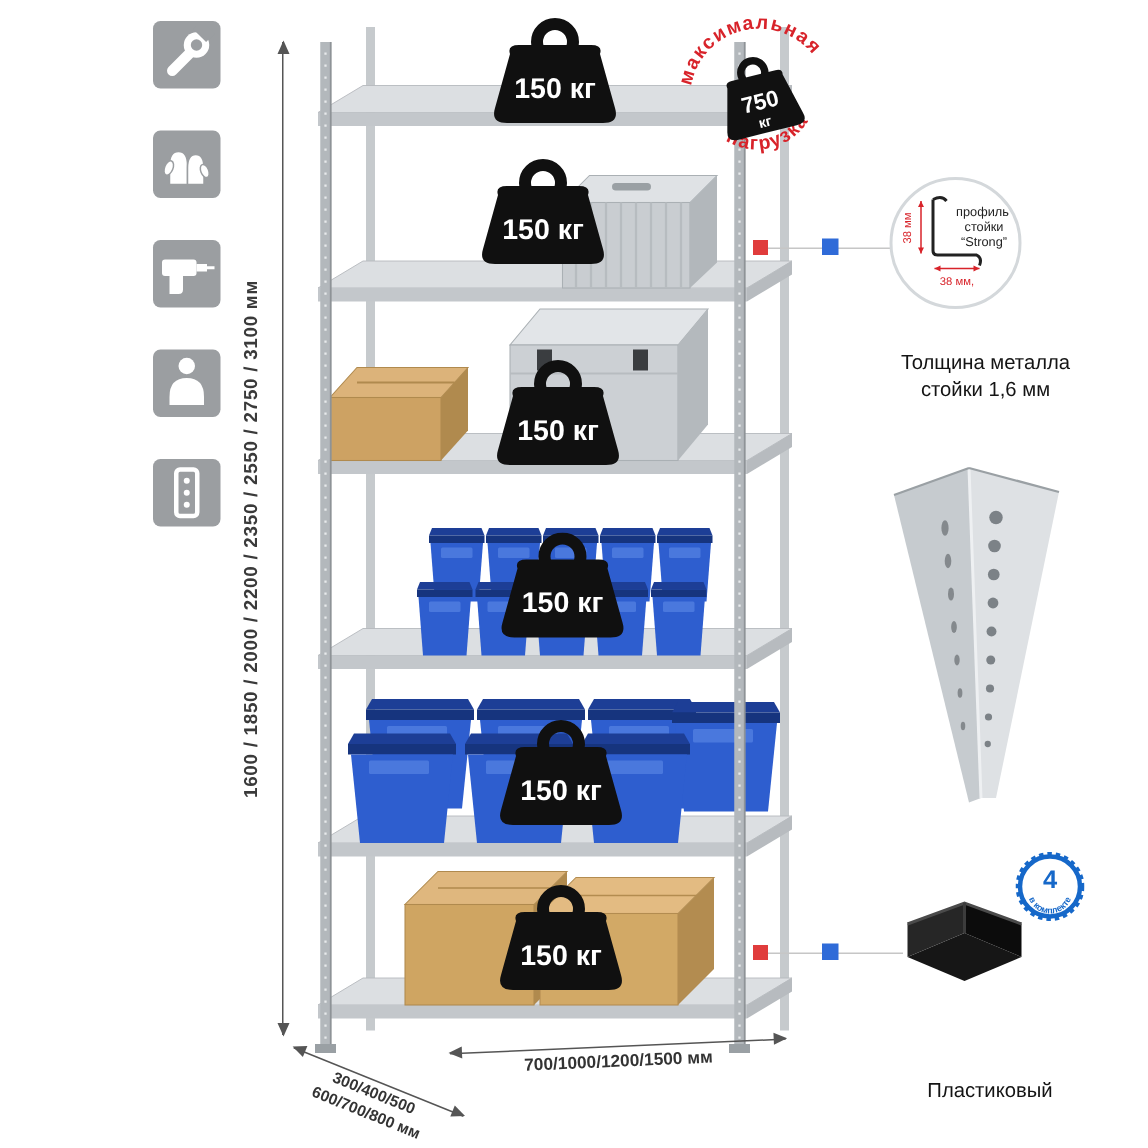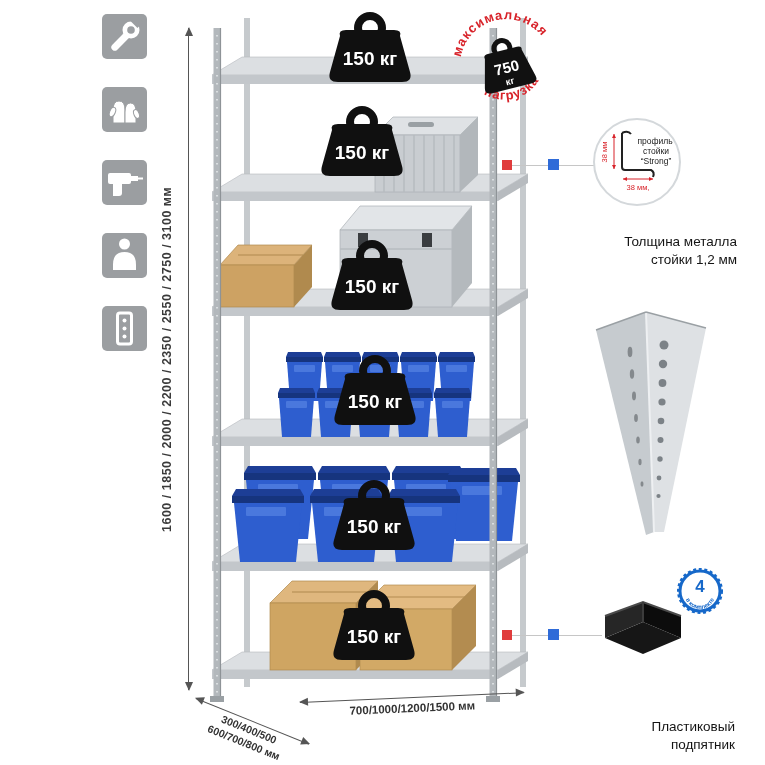--- a/index.html
+++ b/index.html
@@ -36,21 +36,21 @@
 
   .weight{position:absolute;width:112px;height:76px;}
 
   .marker{position:absolute;}
   .marker-line{position:absolute;height:0;border-top:1.5px solid #c6c6c6;}
   .sq-red{width:10px;height:10px;background:#e03c3c;}
   .sq-blue{width:11px;height:11px;background:#2f6bd8;}
 
   .profile-circle{position:absolute;left:593px;top:118px;width:88px;height:88px;
     border:2px solid #d4d8db;border-radius:50%;background:#fff;box-sizing:border-box;}
-  .caption{position:absolute;text-align:right;font-size:13.5px;line-height:1.32;color:#141414;}
+  .caption{position:absolute;text-align:center;font-size:13.5px;line-height:1.32;color:#141414;}
 
   .stamp{position:absolute;left:447px;top:6px;width:118px;height:118px;transform:rotate(-14deg);}
 </style>
 </head>
 <body>
 
 <div class="canvas">
 
   <div class="icon-box" style="top:14px">
     <svg width="45" height="45" viewBox="0 0 45 45">
@@ -301,21 +301,21 @@
       <line x1="28" y1="59" x2="58" y2="59" stroke="#d8232a" stroke-width="1"></line>
       <path d="M28,59 l4,-2 v4 z M58,59 l-4,-2 v4 z" fill="#d8232a"></path>
       <text x="43" y="70" text-anchor="middle" font-size="7.5" fill="#d8232a">38 мм,</text>
       <text x="60" y="24" text-anchor="middle" font-size="8.5" fill="#222">профиль</text>
       <text x="61" y="34" text-anchor="middle" font-size="8.5" fill="#222">стойки</text>
       <text x="61" y="44" text-anchor="middle" font-size="8.5" fill="#222">“Strong”</text>
     </svg>
   </div>
   <div class="caption" style="left:577px;top:233px;width:160px">
     <div>Толщина металла</div>
-    <div>стойки 1,2 мм</div>
+    <div>стойки 1,6 мм</div>
   </div>
 
   <svg style="position:absolute;left:588px;top:300px" width="135" height="245" viewBox="0 0 135 245">
     <polygon points="58,12 8,30 58,235 66,232" fill="#c6cbcf"></polygon>
     <polygon points="58,12 118,28 76,232 66,232" fill="#dee1e4"></polygon>
     <line x1="58" y1="12" x2="66" y2="232" stroke="#eef0f2" stroke-width="2"></line>
     <line x1="58" y1="12" x2="8" y2="30" stroke="#9aa0a4" stroke-width="1.5"></line>
     <line x1="58" y1="12" x2="118" y2="28" stroke="#9aa0a4" stroke-width="1.5"></line>
     <g fill="#7c8287">
       <circle cx="76" cy="45" r="4.5"></circle>
@@ -352,21 +352,20 @@
     <text x="23" y="24" text-anchor="middle" font-size="17" font-weight="bold" fill="#1668c9">4</text>
     <defs>
         <path id="badgeArc" d="M 8,26 A 15,15 0 0 0 38,26" fill="none"></path>
       </defs>
     <text font-size="6" fill="#1668c9" font-weight="bold">
       <textPath href="#badgeArc" startOffset="50%" text-anchor="middle">в комплекте</textPath>
     </text>
   </svg>
   <div class="caption" style="left:585px;top:718px;width:150px">
     <div>Пластиковый</div>
-    <div>подпятник</div>
   </div>
 
   <div class="depth-dim">
     <div class="dim-line"></div>
     <div class="dim-text" style="margin-top:2px">
       <div>300/400/500</div>
       <div>600/700/800 мм</div>
     </div>
   </div>
   <div class="width-dim">

